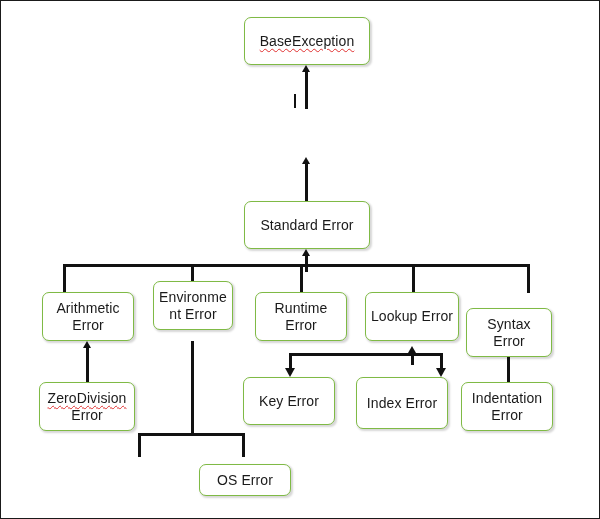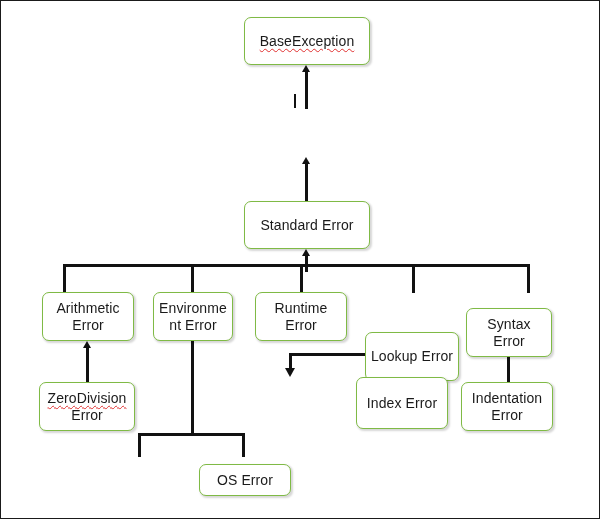--- a/index.html
+++ b/index.html
@@ -125,48 +125,51 @@
   <div class="node" style="left:243px; top:200px; width:126px; height:48px;">
     <span class="label">Standard Error</span>
   </div>
 
   <div class="node" style="left:41px; top:291px; width:92px; height:49px;">
     <span class="label">
       <span>Arithmetic</span><br><span>Error</span>
     </span>
   </div>
 
-  <div class="node" style="left:152px; top:291px; width:80px; height:49px;">
+  <div class="node" style="left:152px; top:280px; width:80px; height:49px;">
     <span class="label">
       <span>Environme</span><br><span>nt Error</span>
     </span>
   </div>
 
   <div class="node" style="left:254px; top:291px; width:92px; height:49px;justify-content:center;">
     <span class="label">
       <span>Runtime</span><br><span>Error</span>
     </span>
   </div>
 
-  <div class="node" style="left:364px; top:291px; width:94px; height:49px;margin-top:40px;">
+  <div class="node" style="left:364px; top:291px; width:94px; height:49px;">
     <span class="label">Lookup Error</span>
   </div>
 
   <div class="node" style="left:465px; top:307px; width:86px; height:49px;">
     <span class="label">
       <span>Syntax</span><br><span>Error</span>
     </span>
   </div>
 
   <div class="node" style="left:38px; top:381px; width:96px; height:49px;">
     <span class="label">
       <span class="spell">ZeroDivision</span><br><span>Error</span>
     </span>
   </div>
 
+  <div class="node" style="left:242px; top:376px; width:92px; height:48px;">
+    <span class="label">Key Error</span>
+  </div>
 
   <div class="node" style="left:355px; top:376px; width:92px; height:52px;">
     <span class="label">Index Error</span>
   </div>
 
   <div class="node" style="left:460px; top:381px; width:92px; height:49px;">
     <span class="label">
       <span>Indentation</span><br><span>Error</span>
     </span>
   </div>

